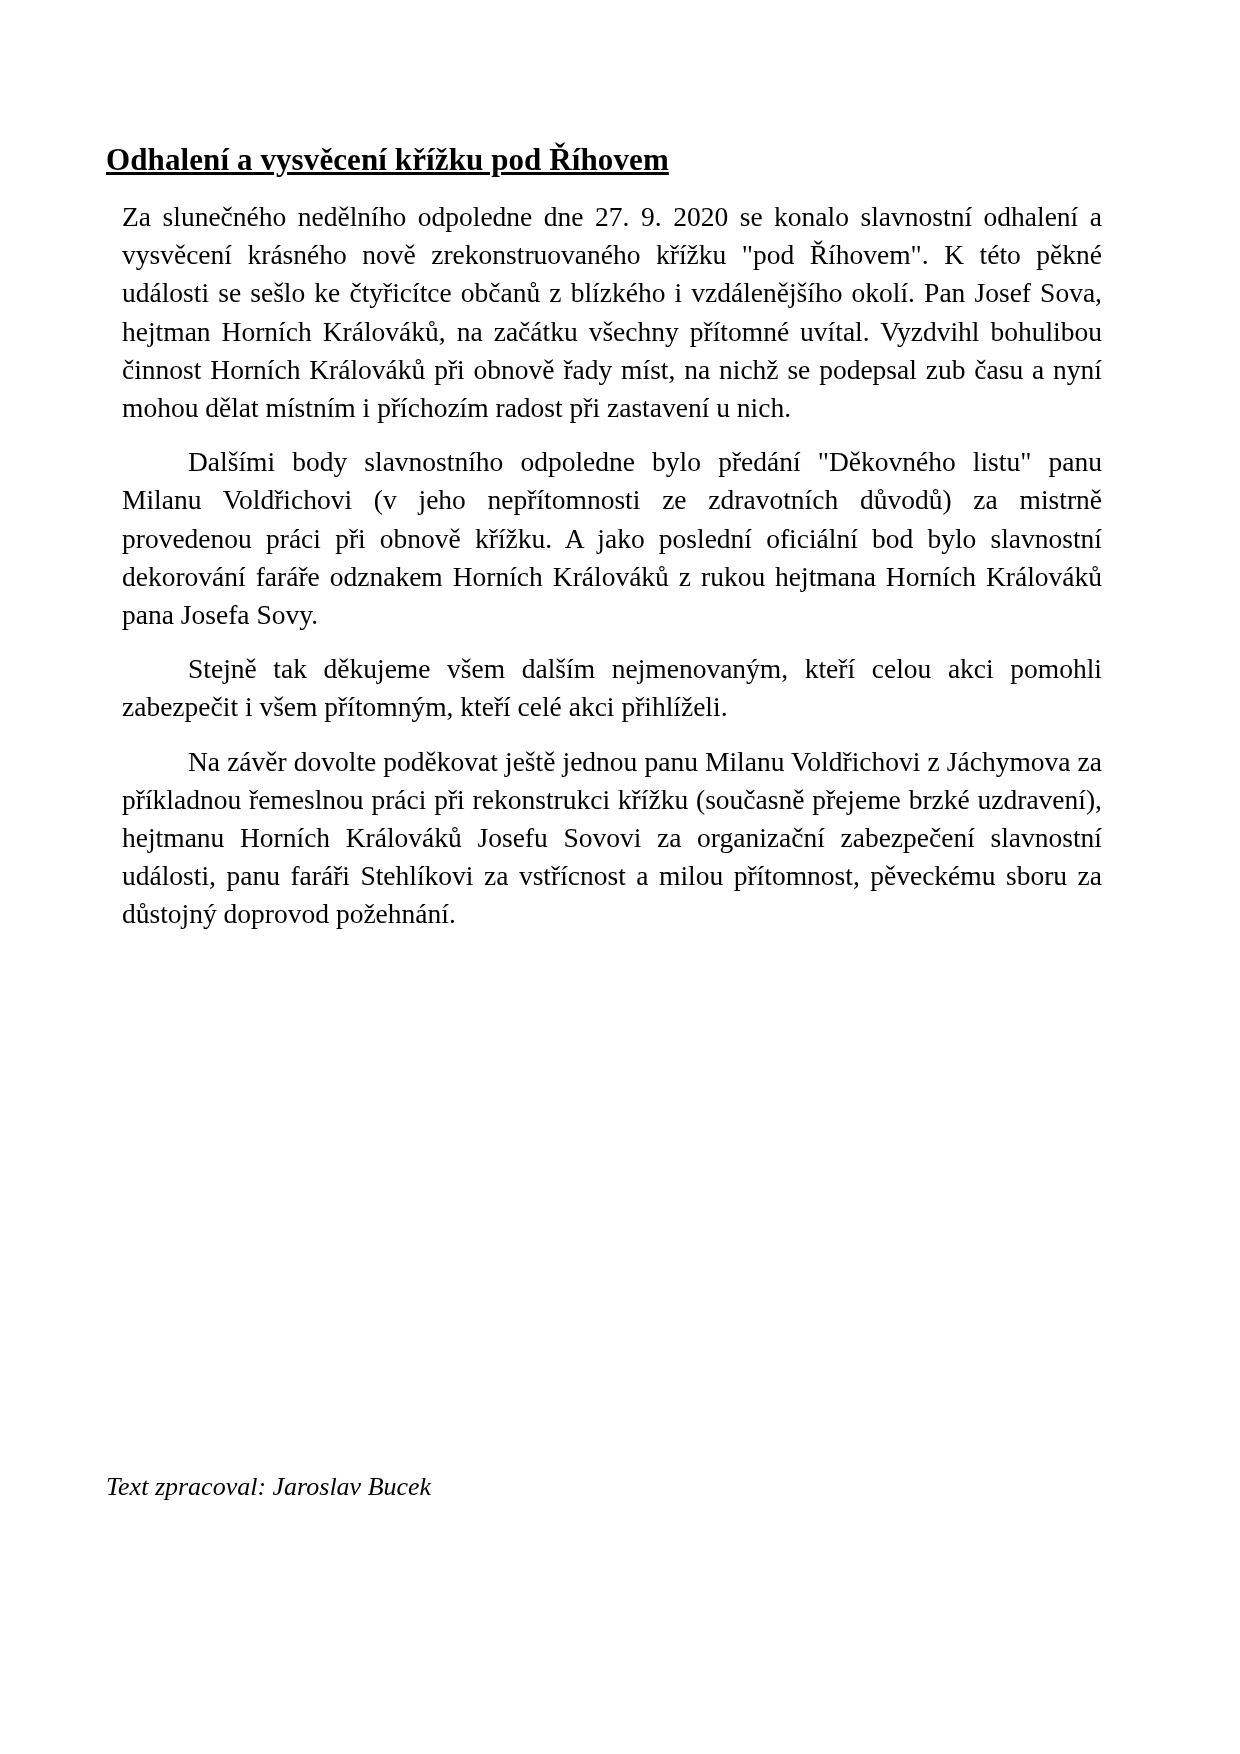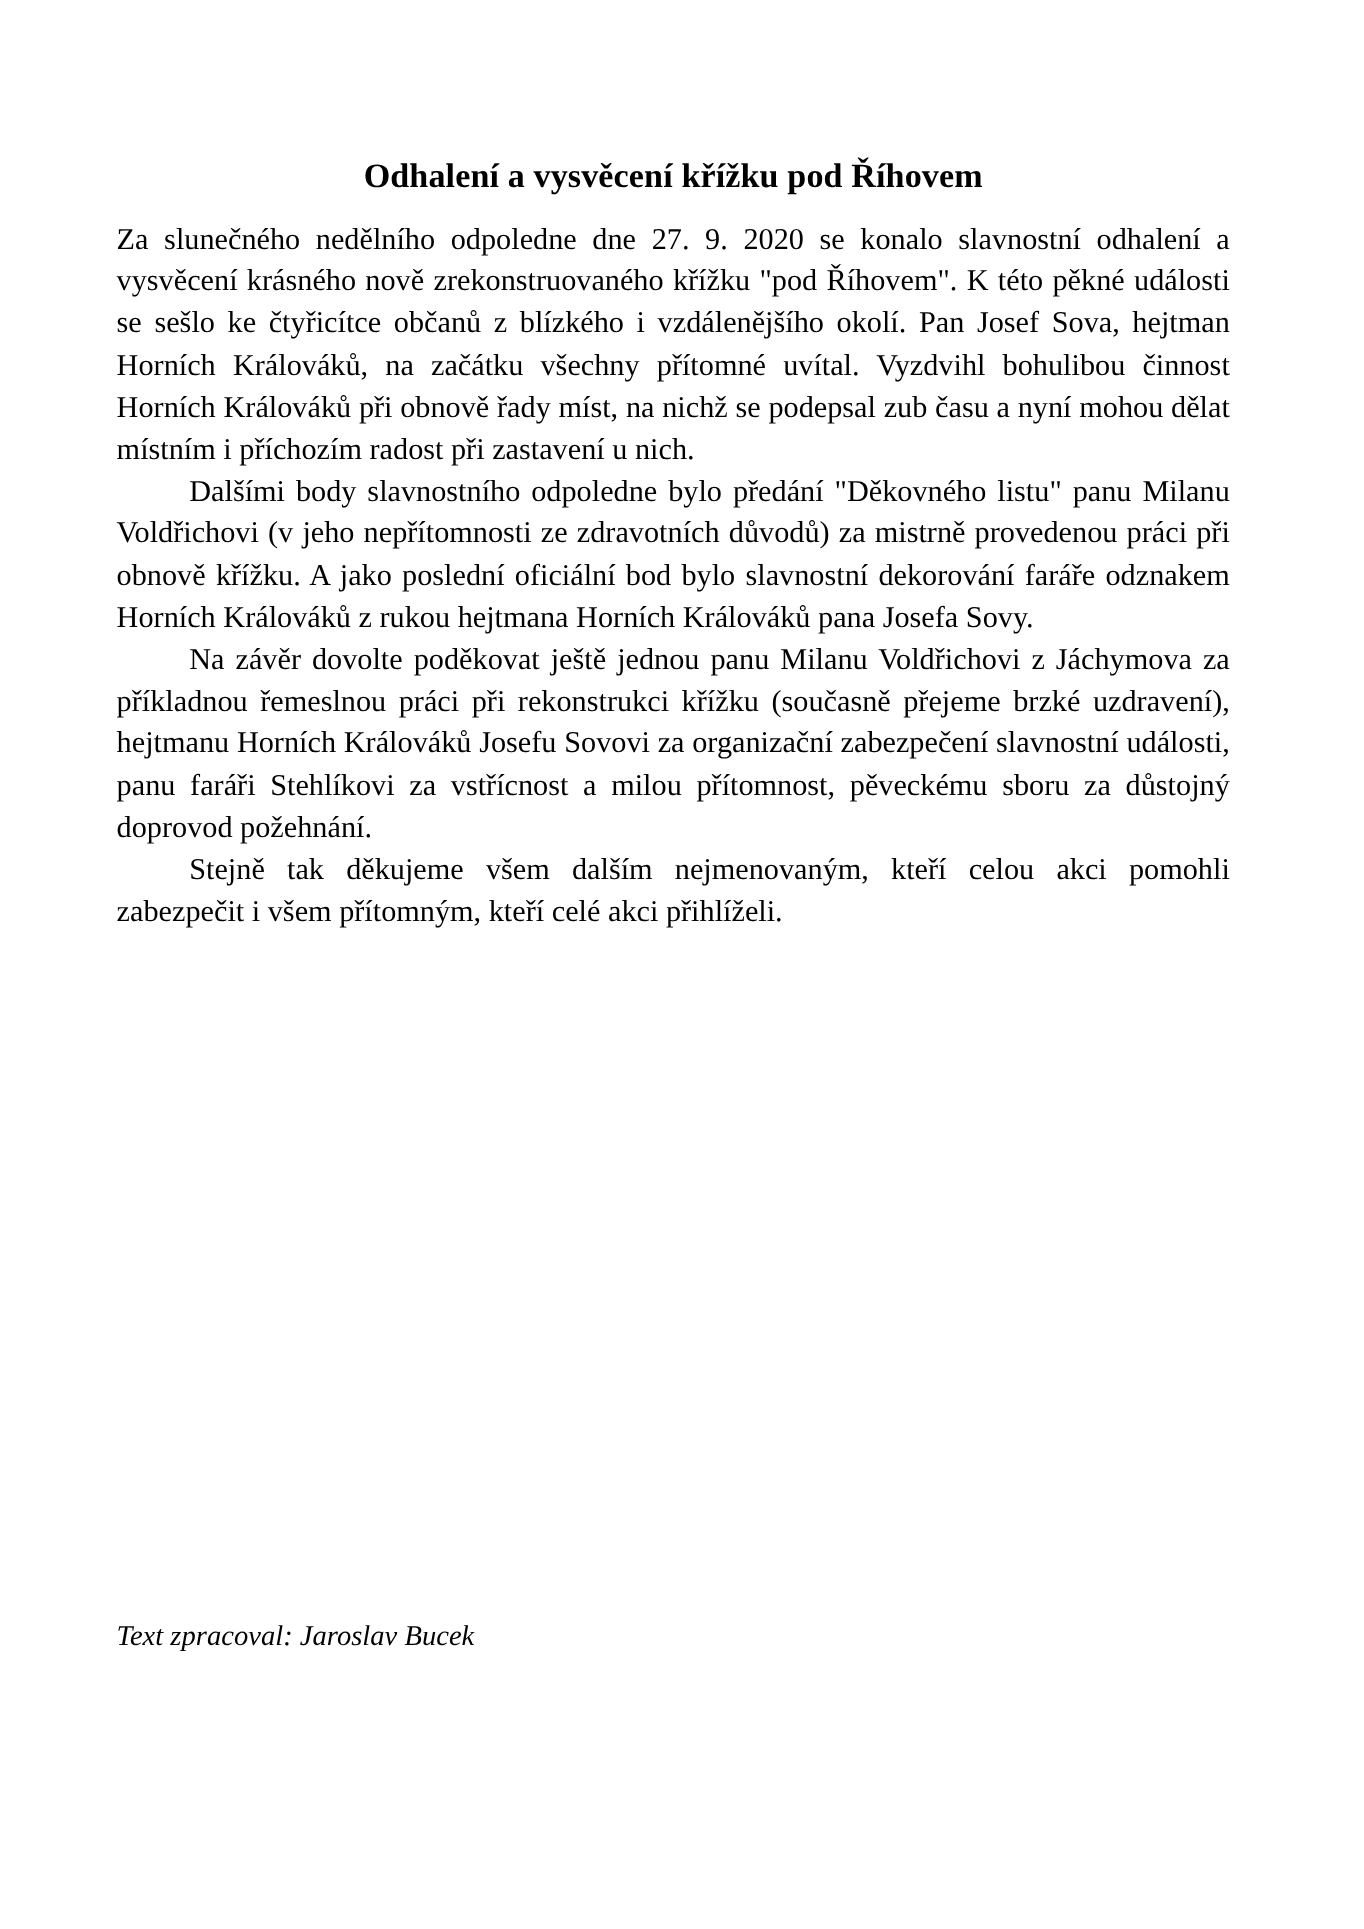--- a/index.html
+++ b/index.html
@@ -15,32 +15,32 @@
       color: #000000;
       font-family: "Liberation Serif", "DejaVu Serif", serif;
     }
     .page {
       position: absolute;
       left: 106px;
       top: 140px;
       width: 1012px;
     }
     .title {
-      text-align: center;
       font-weight: bold;
       font-size: 31px;
       line-height: 40px;
       margin: 0 0 18px 0;
       letter-spacing: 0.1px;
+      text-decoration: underline;
     }
     .para {
       font-size: 27.5px;
       line-height: 38.2px;
       text-align: justify;
-      margin: 0;
+      margin: 16px;
       hyphens: none;
     }
     .para.indent {
       text-indent: 66px;
     }
     .credits {
       position: absolute;
       left: 106px;
       top: 1472px;
       font-style: italic;
@@ -52,19 +52,19 @@
     }
   </style>
 </head>
 <body>
 
 <div class="page">
   <h1 class="title">Odhalení a vysvěcení křížku pod Říhovem</h1>
 
   <p class="para">Za slunečného nedělního odpoledne dne 27. 9. 2020 se konalo slavnostní odhalení a vysvěcení krásného nově zrekonstruovaného křížku "pod Říhovem". K této pěkné události se sešlo ke čtyřicítce občanů z blízkého i vzdálenějšího okolí. Pan Josef Sova, hejtman Horních Králováků, na začátku všechny přítomné uvítal. Vyzdvihl bohulibou činnost Horních Králováků při obnově řady míst, na nichž se podepsal zub času a nyní mohou dělat místním i příchozím radost při zastavení u nich.</p>
   <p class="para indent">Dalšími body slavnostního odpoledne bylo předání "Děkovného listu" panu Milanu Voldřichovi (v jeho nepřítomnosti ze zdravotních důvodů) za mistrně provedenou práci při obnově křížku. A jako poslední oficiální bod bylo slavnostní dekorování faráře odznakem Horních Králováků z rukou hejtmana Horních Králováků pana Josefa Sovy.</p>
+  <p class="para indent">Stejně tak děkujeme všem dalším nejmenovaným, kteří celou akci pomohli zabezpečit i všem přítomným, kteří celé akci přihlíželi.</p>
   <p class="para indent">Na závěr dovolte poděkovat ještě jednou panu Milanu Voldřichovi z Jáchymova za příkladnou řemeslnou práci při rekonstrukci křížku (současně přejeme brzké uzdravení), hejtmanu Horních Králováků Josefu Sovovi za organizační zabezpečení slavnostní události, panu faráři Stehlíkovi za vstřícnost a milou přítomnost, pěveckému sboru za důstojný doprovod požehnání.</p>
-  <p class="para indent">Stejně tak děkujeme všem dalším nejmenovaným, kteří celou akci pomohli zabezpečit i všem přítomným, kteří celé akci přihlíželi.</p>
 </div>
 
 <div class="credits">
   <span class="credit-line">Text zpracoval: Jaroslav Bucek</span>
 </div>
 
 </body></html>

